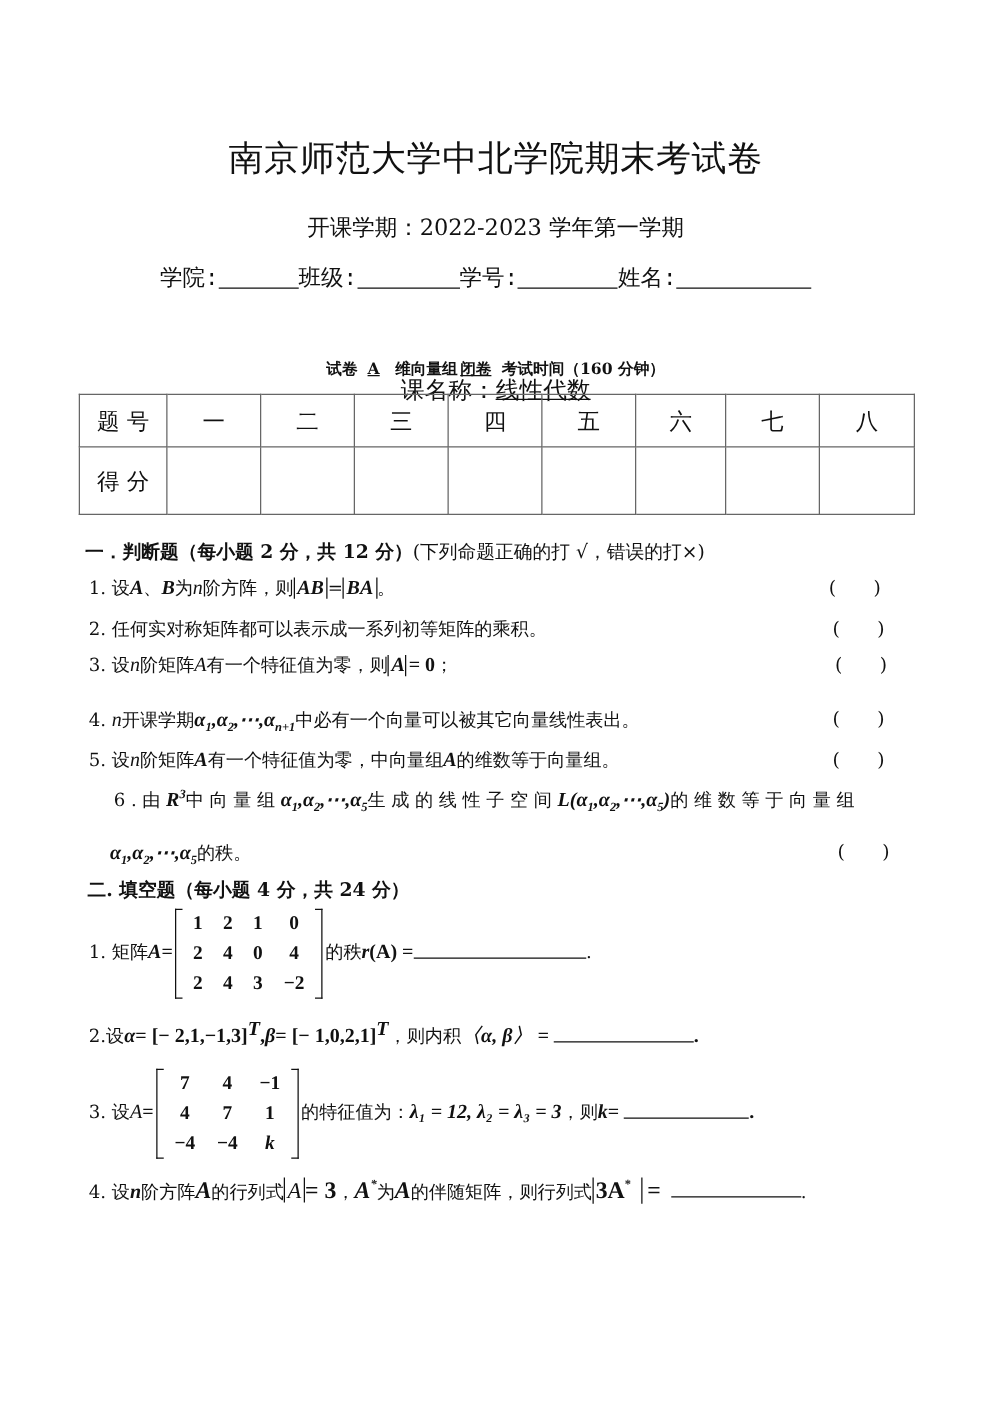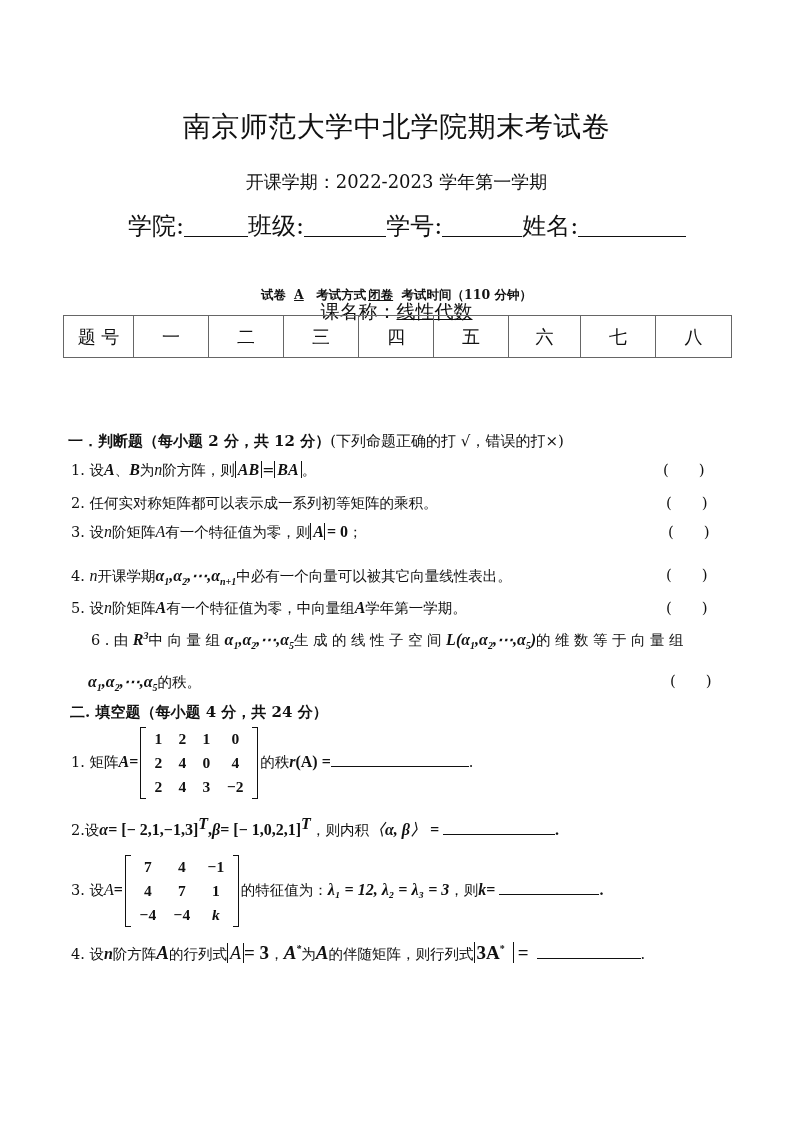--- a/index.html
+++ b/index.html
@@ -4,21 +4,21 @@
 <style>
   html, body { margin: 0; padding: 0; background: #ffffff; }
   body {
     width: 793px; height: 1122px; position: relative; overflow: hidden;
     font-family: "DejaVu Serif", "Liberation Serif", serif; color: #111;
   }
   .abs { position: absolute; white-space: nowrap; }
   .center { left: 0; width: 793px; text-align: center; }
   .title { top: 108px; font-size: 28px; letter-spacing: 0.5px; font-family: "DejaVu Sans", sans-serif; font-weight: normal; }
   .term { top: 170px; font-size: 18px; }
-  .info { top: 210px; left: 128px; font-size: 24px; }
+  .info { top: 210px; left: 128px; font-size: 18px; font-family: Liberation Mono, monospace; }
   .info .blank { display: inline-block; border-bottom: 1.2px solid #111; height: 18px; vertical-align: baseline; margin-bottom: -3px; }
   .course { top: 252px; font-size: 19px; margin-top: 47px; }
   .course .u { text-decoration: underline; }
   .meta { top: 287px; font-size: 12.5px; font-weight: bold; }
   .meta .u { text-decoration: underline; padding: 0 8px; }
 
   table.score {
     position: absolute; top: 315px; left: 63px; border-collapse: collapse;
     font-size: 18px; font-family: "DejaVu Sans", sans-serif;
   }
@@ -56,37 +56,48 @@
 <div class="abs info">
   <span>学院:</span><span class="blank" style="width:64px"></span><span>班级:</span><span class="blank" style="width:82px"></span><span>学号:</span><span class="blank" style="width:80px"></span><span>姓名:</span><span class="blank" style="width:108px"></span>
 </div>
 
 <div class="abs center course">
   <span>课名称：</span><span class="u">线性代数</span>
 </div>
 
 <div class="abs center meta">
   <span>试卷</span><span class="u">A</span>
-  <span>考试方式</span><span class="u" style="padding:0 4px 0 2px">闭卷</span>
-  <span>考试时间（110 分钟）</span>
+  <span>维向量组</span><span class="u" style="padding:0 4px 0 2px">闭卷</span>
+  <span>考试时间（160 分钟）</span>
 </div>
 
 <table class="score">
   <tbody>
       <tr class="r1">
     <td style="width:69px">题 号</td>
     <td style="width:74px">一</td>
     <td style="width:74px">二</td>
     <td style="width:74px">三</td>
     <td style="width:74px">四</td>
     <td style="width:74px">五</td>
     <td style="width:71px">六</td>
     <td style="width:74px">七</td>
     <td style="width:75px">八</td>
   </tr>
+  <tr class="r2">
+    <td>得 分</td>
+    <td></td>
+    <td></td>
+    <td></td>
+    <td></td>
+    <td></td>
+    <td></td>
+    <td></td>
+    <td></td>
+  </tr>
 </tbody>
   </table>
 
 <div class="abs sec" style="top:432px; left:68px;">
   <span>一．判断题（每小题 2 分，共 12 分）</span><span class="note">(下列命题正确的打 √，错误的打×)</span>
 </div>
 
 <div class="abs q" style="top:461px; left:71px;">
   <span>1.</span>
   <span>设</span><span class="m">A</span><span>、</span><span class="m">B</span><span>为</span><span class="m" style="font-weight:normal">n</span><span>阶方阵，则</span><span class="m det">AB</span><span>=</span><span class="m det">BA</span><span>。</span>
@@ -106,21 +117,21 @@
 <div class="abs paren" style="top:523px; left:668px;">(　　)</div>
 
 <div class="abs q" style="top:566px; left:71px;">
   <span>4.</span>
   <span class="m" style="font-weight:normal">n</span><span>开课学期</span><span class="m"><span>α</span><sub>1</sub>,<span>α</span><sub>2</sub>,⋯,<span>α</span><sub>n+1</sub></span><span>中必有一个向量可以被其它向量线性表出。</span>
 </div>
 <div class="abs paren" style="top:566px; left:666px;">(　　)</div>
 
 <div class="abs q" style="top:599px; left:71px;">
   <span>5.</span>
-  <span>设</span><span class="m" style="font-weight:normal">n</span><span>阶矩阵</span><span class="m">A</span><span>有一个特征值为零，中向量组</span><span class="m">A</span><span>学年第一学期。</span>
+  <span>设</span><span class="m" style="font-weight:normal">n</span><span>阶矩阵</span><span class="m">A</span><span>有一个特征值为零，中向量组</span><span class="m">A</span><span>的维数等于向量组。</span>
 </div>
 <div class="abs paren" style="top:599px; left:666px;">(　　)</div>
 
 <div class="abs q spaced" style="top:630px; left:71px;">
   <span>6.</span><span>由</span><span class="m" style="letter-spacing:0"><span>R</span><sup>3</sup></span><span>中向量组</span><span class="m" style="letter-spacing:0"><span>α</span><sub>1</sub>,<span>α</span><sub>2</sub>,⋯,<span>α</span><sub>5</sub></span><span>生成的线性子空间</span><span class="m" style="letter-spacing:0"><span>L</span>(<span>α</span><sub>1</sub>,<span>α</span><sub>2</sub>,⋯,<span>α</span><sub>5</sub>)</span><span>的维数等于向量组</span>
 </div>
 <div class="abs q" style="top:672px; left:88px;">
   <span class="m"><span>α</span><sub>1</sub>,<span>α</span><sub>2</sub>,⋯,<span>α</span><sub>5</sub></span><span>的秩。</span>
 </div>
 <div class="abs paren" style="top:672px; left:670px;">(　　)</div>

